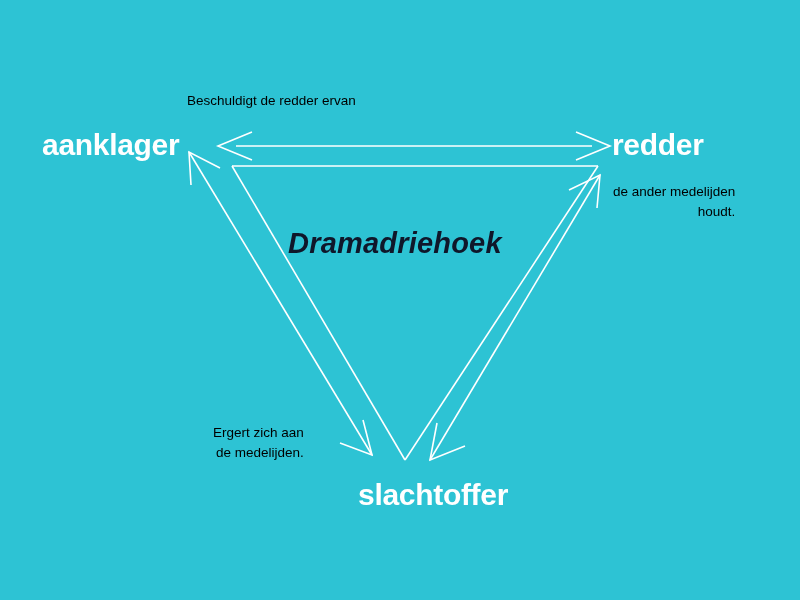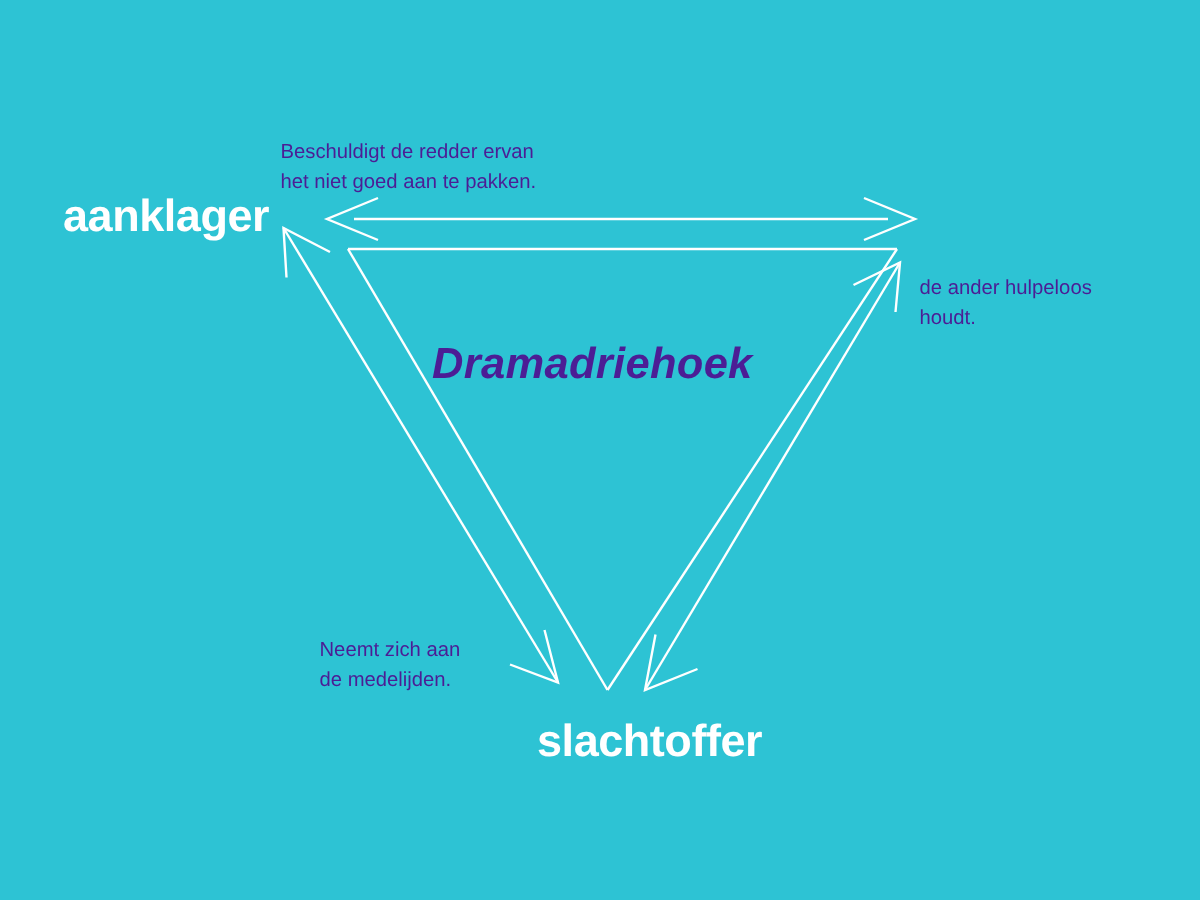--- a/index.html
+++ b/index.html
@@ -46,34 +46,35 @@
   }
   #label-slachtoffer {
     left: 318px;
     top: 480px;
     margin-left: 40px;
   }
   #center-title {
     position: absolute;
     left: 288px;
     top: 229px;
-    color: #4c1d95;
+    color: #0f172a;
     font-weight: bold;
     font-style: italic;
     font-size: 29px;
     letter-spacing: 0.2px;
     white-space: nowrap;
     line-height: 1;
   }
   .annotation {
     position: absolute;
-    color: #4c1d95;
+    color: #000000;
     font-size: 13.5px;
     line-height: 20px;
     white-space: nowrap;
+    text-align: right;
   }
   #annotation-accuse {
     left: 187px;
     top: 91px;
   }
   #annotation-dismiss {
     left: 463px;
     top: 91px;
   }
   #annotation-help {
@@ -122,37 +123,37 @@
       <polyline points="363,420 372,455 340,443"></polyline>
     </g>
 
     <g fill="none" stroke="#ffffff" stroke-width="1.6">
       <polyline points="437,423 430,460 465,446"></polyline>
     </g>
   </svg>
 
   <div class="role-label" id="label-aanklager">aanklager</div>
 
+  <div class="role-label" id="label-redder">redder</div>
 
   <div class="role-label" id="label-slachtoffer">slachtoffer</div>
 
   <div id="center-title">Dramadriehoek</div>
 
   <div class="annotation" id="annotation-accuse">
     <div>Beschuldigt de redder ervan</div>
-    <div>het niet goed aan te pakken.</div>
   </div>
 
 
   <div class="annotation" id="annotation-help">
-    <div>de ander hulpeloos</div>
+    <div>de ander medelijden</div>
     <div>houdt.</div>
   </div>
 
   <div class="annotation" id="annotation-irritate">
-    <div>Neemt zich aan</div>
+    <div>Ergert zich aan</div>
     <div>de medelijden.</div>
   </div>
 
   <div class="annotation" id="annotation-pity">
   </div>
 
 </div>
 
 </body></html>

